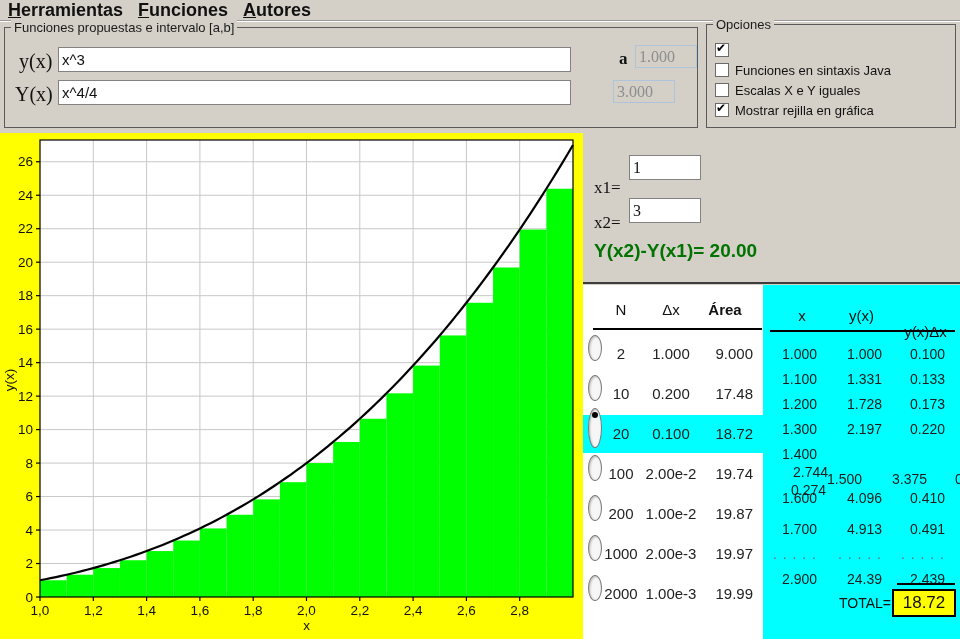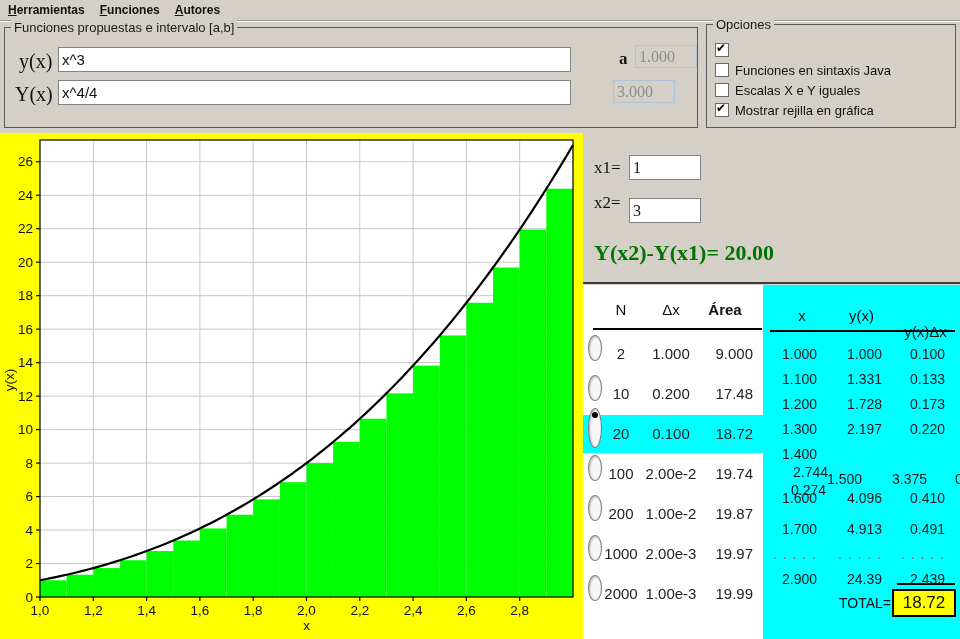--- a/index.html
+++ b/index.html
@@ -2,44 +2,44 @@
 <html><head>
 <meta charset="utf-8">
 <style>
   html,body{margin:0;padding:0;}
   body{font-family:"Liberation Sans","DejaVu Sans",sans-serif;background:#d4d0c8;}
   #app{position:relative;width:960px;height:639px;background:#d4d0c8;overflow:hidden;}
 
   
   #menubar{position:absolute;left:0;top:0;width:960px;height:21px;background:#d4d0c8;
     border-bottom:1px solid #9b9b9b;box-shadow:0 1px 0 #ffffff;display:flex;align-items:center;padding-left:8px;box-sizing:border-box;}
-  .menu-item{font-size:12px;font-weight:bold;color:#111;margin-right:15px;cursor:default;}
+  .menu-item{font-size:18px;font-weight:bold;color:#111;margin-right:15px;cursor:default;}
   .menu-item .mn{text-decoration:underline;}
 
   
   .groupbox{position:absolute;border:1px solid #5a5a5a;}
   .groupbox>.gb-title{position:absolute;top:-8px;left:6px;background:#d4d0c8;padding:0 3px;font-size:13px;color:#1a1a1a;white-space:nowrap;}
 
   .serif-label{font-family:"Liberation Serif","DejaVu Serif",serif;color:#111;}
 
   .tfield{position:absolute;background:#fff;border:1px solid #828282;box-sizing:border-box;
     font-family:"Liberation Sans","DejaVu Sans",sans-serif;font-size:15px;color:#111;padding:2px 3px;outline:none;}
   .tfield.serifval{font-family:"Liberation Serif","DejaVu Serif",serif;font-size:16px;}
   .tfield.disabled{background:#d4d0c8;border:1px solid #aec4da;color:#8d8d8d;font-family:"Liberation Serif","DejaVu Serif",serif;font-size:16px;}
 
   
   .opt-row{position:absolute;left:8px;height:16px;display:flex;align-items:center;cursor:default;}
   .cbox{width:12px;height:12px;background:#fff;border:1px solid #6a6a6a;box-sizing:content-box;position:relative;flex:0 0 auto;}
   .cbox.checked:after{content:"✔";position:absolute;left:0px;top:-3px;font-size:12px;font-weight:bold;color:#000;}
   .opt-label{font-size:13px;color:#111;margin-left:6px;white-space:nowrap;}
 
   
-  .xlab{position:absolute;font-family:"Liberation Serif","DejaVu Serif",serif;font-size:17px;color:#111;}
-  #result-text{position:absolute;left:594px;top:240px;font-family:Liberation Serif, serif;
-    font-size:22px;font-weight:bold;color:#007300;white-space:nowrap;text-align:right;}
+  .xlab{position:absolute;font-family:"Liberation Serif","DejaVu Serif",serif;font-size:17px;color:#111;margin-top:20px;}
+  #result-text{position:absolute;left:594px;top:240px;font-family:Liberation Sans, sans-serif;
+    font-size:19px;font-weight:bold;color:#007300;white-space:nowrap;text-align:right;}
 
   
   #graph-panel{position:absolute;left:0;top:133px;width:583px;height:506px;background:#ffff00;}
   #graph-svg{position:absolute;left:0;top:0;}
 
   
   #divider-line{position:absolute;left:583px;top:282px;width:377px;height:2px;background:#3d3d3d;}
   #n-panel{position:absolute;left:583px;top:285px;width:180px;height:354px;background:#ffffff;}
   #sum-panel{position:absolute;left:763px;top:285px;width:197px;height:354px;background:#00ffff;}
 

